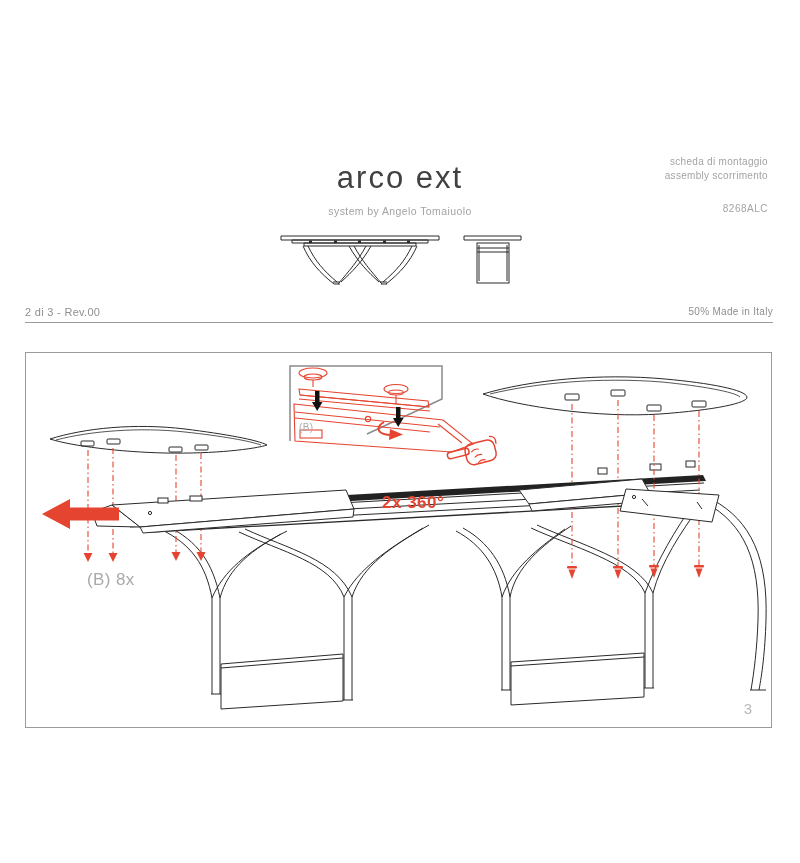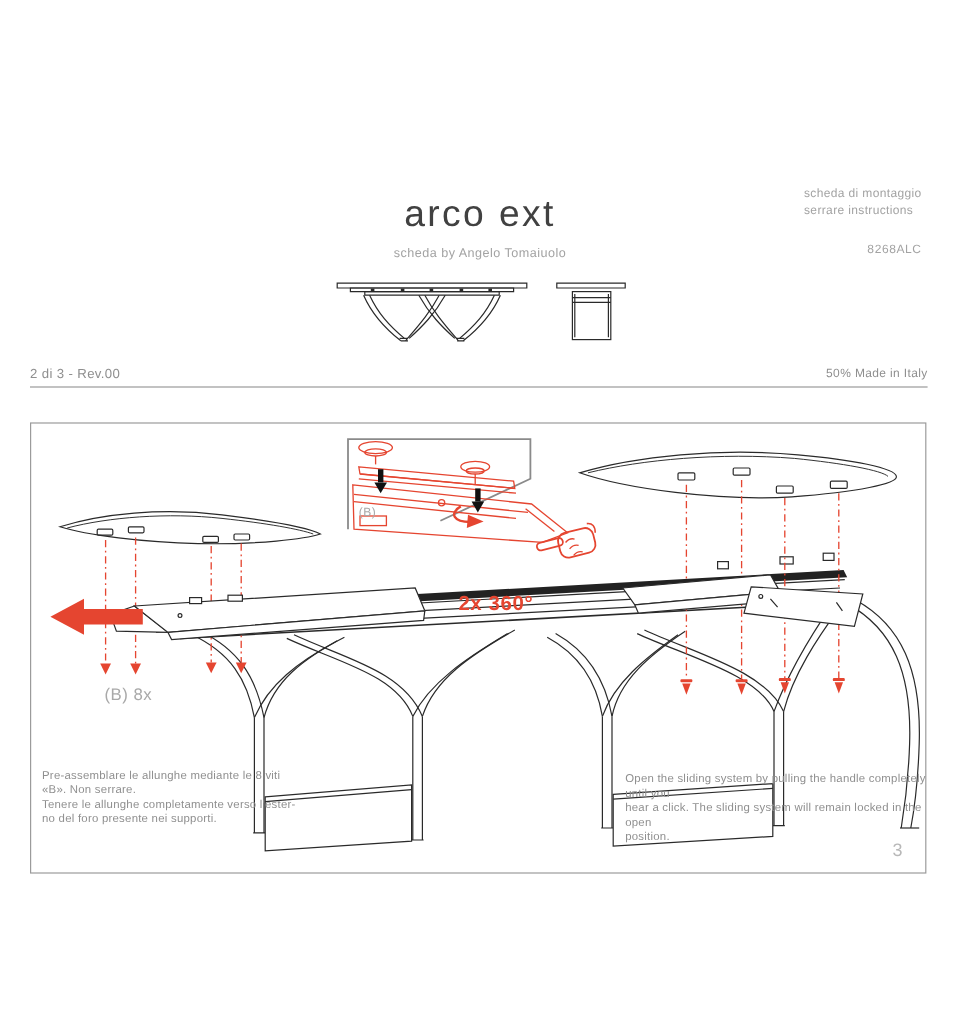--- a/index.html
+++ b/index.html
@@ -5,51 +5,51 @@
   * { margin:0; padding:0; box-sizing:border-box; }
   html,body { width:800px; height:863px; background:#ffffff; font-family:"Liberation Sans", sans-serif; overflow:hidden; }
   .page { position:relative; width:800px; height:863px; background:#fff; }
 
   .abs { position:absolute; }
 
   .title { left:0; right:0; top:160px; text-align:center; font-size:31px; font-weight:300;
            color:#414141; letter-spacing:2px; }
   .subtitle { left:0; right:0; top:205px; text-align:center; font-size:10.5px; color:#a3a3a3; letter-spacing:.4px; }
 
-  .sheet-labels { right:32px; top:155px; font-size:10px; line-height:14px; color:#a3a3a3; letter-spacing:.3px; }
+  .sheet-labels { right:32px; top:155px; text-align:right; font-size:10px; line-height:14px; color:#a3a3a3; letter-spacing:.3px; }
   .product-code { right:32px; top:203px; text-align:right; font-size:10px; color:#a3a3a3; letter-spacing:.5px; }
 
   .page-info { left:25px; top:306px; font-size:11px; color:#8f8f8f; letter-spacing:.3px; }
   .made-in   { right:27px; top:306px; font-size:10px; color:#8f8f8f; letter-spacing:.3px; }
   .divider   { left:25px; right:27px; top:322px; height:0; border-top:1.6px solid #9b9b9b; }
 
   .diagram-box { left:25px; top:352px; width:747px; height:376px; border:1.6px solid #9b9b9b; background:#fff; }
 
   svg.art { left:0; top:0; width:800px; height:863px; pointer-events:none; }
 
   .lbl { color:#a9a9a9; letter-spacing:.4px; }
   .lbl-inset  { left:299px; top:422px; font-size:10px; }
-  .lbl-screws { left:87px;  top:570px; font-size:14px; }
+  .lbl-screws { left:87px;  top:570px; font-size:17px; }
   .rot-label  { left:382px; top:446px; font-size:17px; font-weight:bold; color:#e54530; letter-spacing:.5px;margin-top:47px; }
   .page-num   { left:700px; top:700px; width:52px; text-align:right; font-size:15px; color:#b8b8b8; }
 
   .instr { font-size:9.5px; line-height:12.1px; color:#8f8f8f; white-space:pre-line; letter-spacing:.2px; }
   .instr-left  { left:35px;  top:629px; width:240px; }
   .instr-right { left:521px; top:632px; width:252px; }
 </style>
 </head>
 <body>
 
 <div class="page">
 
   <div class="abs title">arco ext</div>
-  <div class="abs subtitle">scheda by Angelo Tomaiuolo</div>
+  <div class="abs subtitle">system by Angelo Tomaiuolo</div>
   <div class="abs sheet-labels">
     <div>scheda di montaggio</div>
-    <div>serrare instructions</div>
+    <div>assembly scorrimento</div>
   </div>
   <div class="abs product-code">8268ALC</div>
 
   <div class="abs page-info">2 di 3 - Rev.00</div>
   <div class="abs made-in">50% Made in Italy</div>
   <div class="abs divider"></div>
 
   <div class="abs diagram-box"></div>
 
   <svg class="abs art" viewBox="0 0 800 863">
@@ -230,25 +230,18 @@
       <path d="M472,452 q4,-3 8,-1 M474,458 q4,-3 8,-1 M476,464 q4,-3 8,-1" stroke-width="1.1"></path>
       <path d="M493,441 q7,1 5,9" stroke-width="1.3"></path>
     </g>
   </svg>
 
   <div class="abs lbl lbl-inset">(B)</div>
   <div class="abs rot-label">2x 360°</div>
   <div class="abs lbl lbl-screws">(B) 8x</div>
 
   <div class="abs instr instr-left">
-    <div>Pre-assemblare le allunghe mediante le 8 viti
-«B». Non serrare.
-Tenere le allunghe completamente verso l'ester-
-no del foro presente nei supporti.</div>
   </div>
   <div class="abs instr instr-right">
-    <div>Open the sliding system by pulling the handle completely until you
-hear a click. The sliding system will remain locked in the open
-position.</div>
   </div>
 
   <div class="abs page-num">3</div>
 </div>
 
 </body></html>

